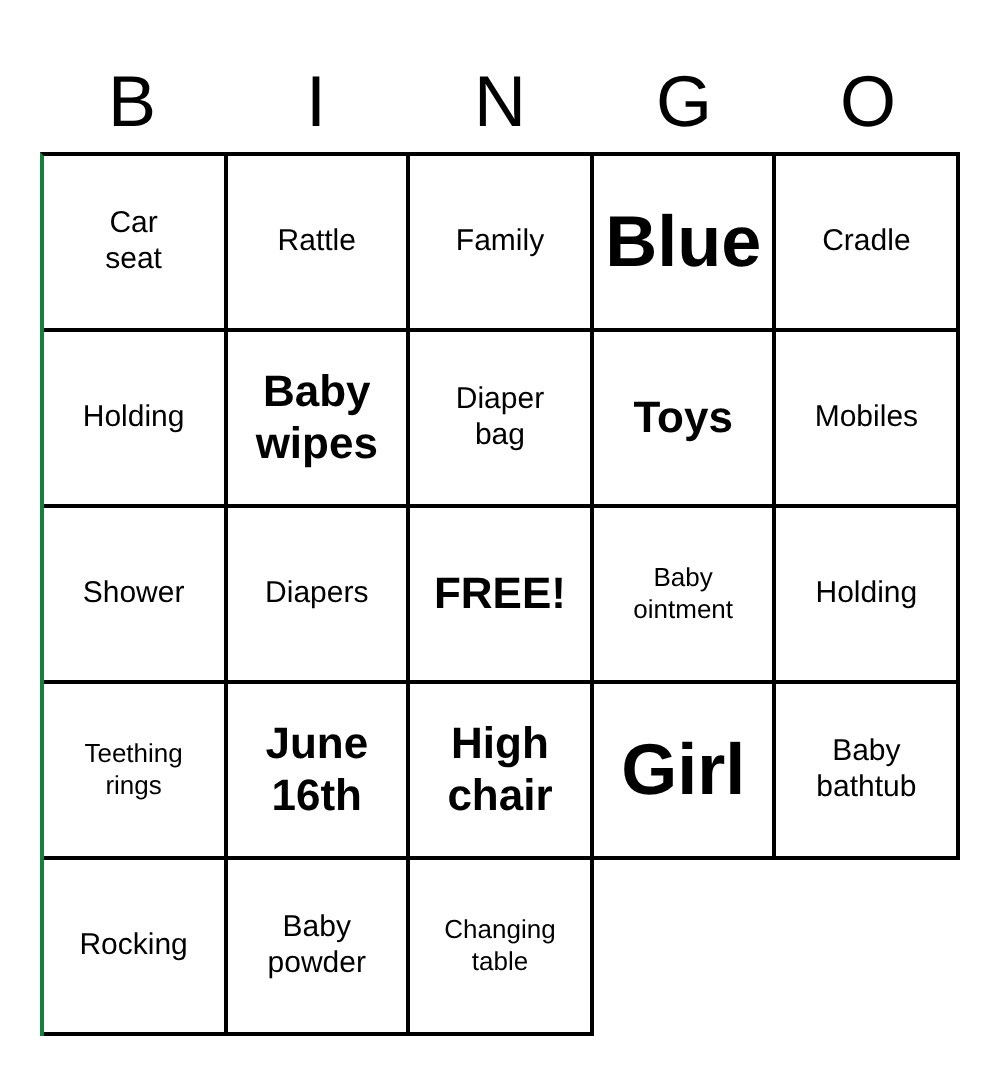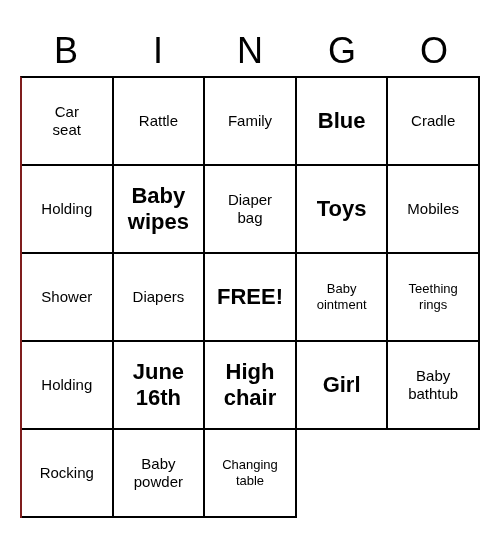--- a/index.html
+++ b/index.html
@@ -25,40 +25,40 @@
       text-align: center;
       font-size: 36px;
       font-weight: normal;
       padding: 4px 0;
       color: #000;
     }
     .bingo-grid {
       display: grid;
       grid-template-columns: repeat(5, 1fr);
       border-top: 2px solid #000;
-      border-left: 2px solid #7f1d1d;
+      border-left: 2px solid #15803d;
       width: 100%;
     }
     .bingo-cell {
       border-right: 2px solid #000;
       border-bottom: 2px solid #000;
       min-height: 88px;
       display: flex;
       align-items: center;
       justify-content: center;
       text-align: center;
       padding: 6px 4px;
       line-height: 1.2;
     }
     .bingo-cell span {
       display: block;
     }
     .size-normal { font-size: 15px; }
     .size-large { font-size: 22px; font-weight: bold; }
-    .size-xlarge { font-size: 22px; font-weight: bold; }
+    .size-xlarge { font-size: 36px; font-weight: bold; }
     .size-small { font-size: 13px; }
   </style>
 </head>
 <body>
 
 <div class="bingo-card">
   <div class="bingo-header">
   <div class="bingo-header-cell">B</div>
       <div class="bingo-header-cell">I</div>
       <div class="bingo-header-cell">N</div>
@@ -102,24 +102,24 @@
       <div class="bingo-cell">
         <span class="size-normal">Diapers</span>
       </div>
       <div class="bingo-cell">
         <span class="size-large">FREE!</span>
       </div>
       <div class="bingo-cell">
         <span class="size-small">Baby<br>ointment</span>
       </div>
       <div class="bingo-cell">
-        <span class="size-small">Teething<br>rings</span>
+        <span class="size-normal">Holding</span>
       </div>
       <div class="bingo-cell">
-        <span class="size-normal">Holding</span>
+        <span class="size-small">Teething<br>rings</span>
       </div>
       <div class="bingo-cell">
         <span class="size-large">June<br>16th</span>
       </div>
       <div class="bingo-cell">
         <span class="size-large">High<br>chair</span>
       </div>
       <div class="bingo-cell">
         <span class="size-xlarge">Girl</span>
       </div>

